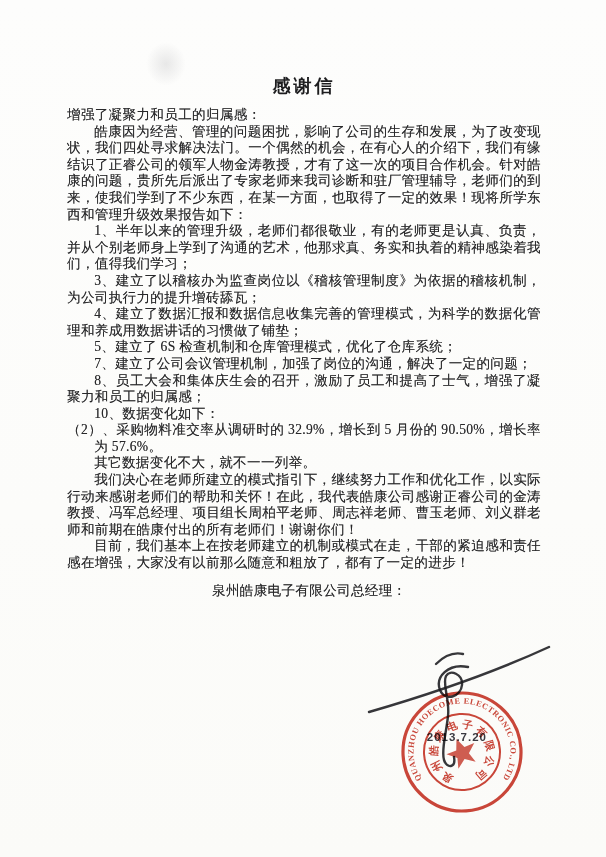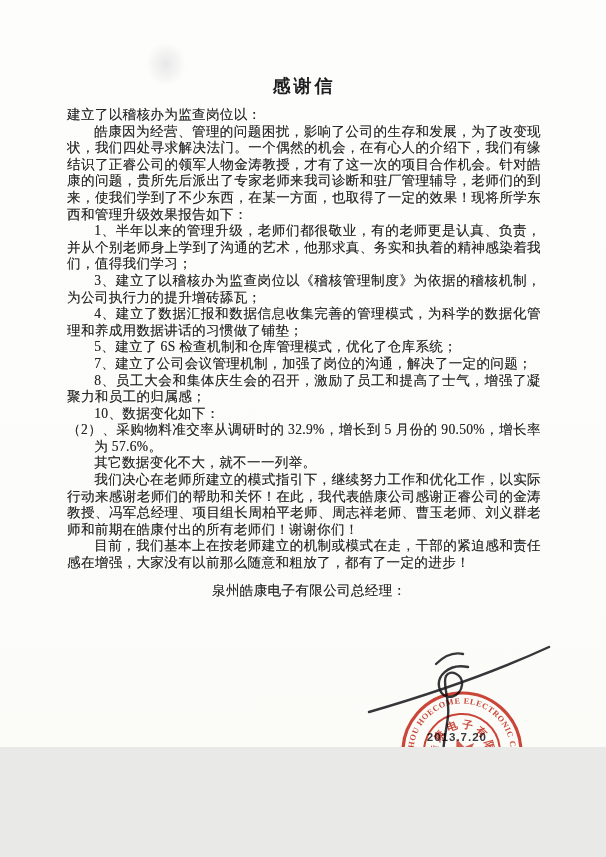--- a/index.html
+++ b/index.html
@@ -2,21 +2,21 @@
 <html><head>
 <meta charset="utf-8">
 <style>
   html,body { margin:0; padding:0; }
   body {
     width:606px; height:857px;
     background:#e9e9e7;
     font-family:"Liberation Serif","DejaVu Serif",serif;
   }
   .page {
-    position:relative; width:606px; height:747px;
+    position:relative; width:606px; height:857px;
     background:linear-gradient(180deg,#fdfdfc 0%,#fcfcfa 60%,#fbfbf8 100%);
     overflow:hidden;
   }
   .smudge {
     position:absolute; left:146px; top:42px; width:40px; height:44px;
     background:radial-gradient(ellipse at center, rgba(120,120,126,.16), transparent 70%);
   }
   .content { position:absolute; left:67px; top:74px; width:474px; }
   .title {
     margin:0 0 9px 0; font-size:18px; font-weight:bold; letter-spacing:3px;
@@ -67,21 +67,21 @@
   }
 </style>
 </head>
 <body>
 
 <div class="page">
   <div class="smudge"></div>
 
   <div class="content">
     <h1 class="title">感谢信</h1>
-    <p>建立了以稽核办为监查岗位以：</p>
+    <p>增强了凝聚力和员工的归属感：</p>
     <p class="indent">皓康因为经营、管理的问题困扰，影响了公司的生存和发展，为了改变现状，我们四处寻求解决法门。一个偶然的机会，在有心人的介绍下，我们有缘结识了正睿公司的领军人物金涛教授，才有了这一次的项目合作机会。针对皓康的问题，贵所先后派出了专家老师来我司诊断和驻厂管理辅导，老师们的到来，使我们学到了不少东西，在某一方面，也取得了一定的效果！现将所学东西和管理升级效果报告如下：</p>
 
     <p class="indent">1、半年以来的管理升级，老师们都很敬业，有的老师更是认真、负责，并从个别老师身上学到了沟通的艺术，他那求真、务实和执着的精神感染着我们，值得我们学习；</p>
     <p class="indent">3、建立了以稽核办为监查岗位以《稽核管理制度》为依据的稽核机制，为公司执行力的提升增砖舔瓦；</p>
     <p class="indent">4、建立了数据汇报和数据信息收集完善的管理模式，为科学的数据化管理和养成用数据讲话的习惯做了铺垫；</p>
     <p class="indent">5、建立了 6S 检查机制和仓库管理模式，优化了仓库系统；</p>
     <p class="indent">7、建立了公司会议管理机制，加强了岗位的沟通，解决了一定的问题；</p>
     <p class="indent">8、员工大会和集体庆生会的召开，激励了员工和提高了士气，增强了凝聚力和员工的归属感；</p>
     <p class="indent">10、数据变化如下：</p>
 

